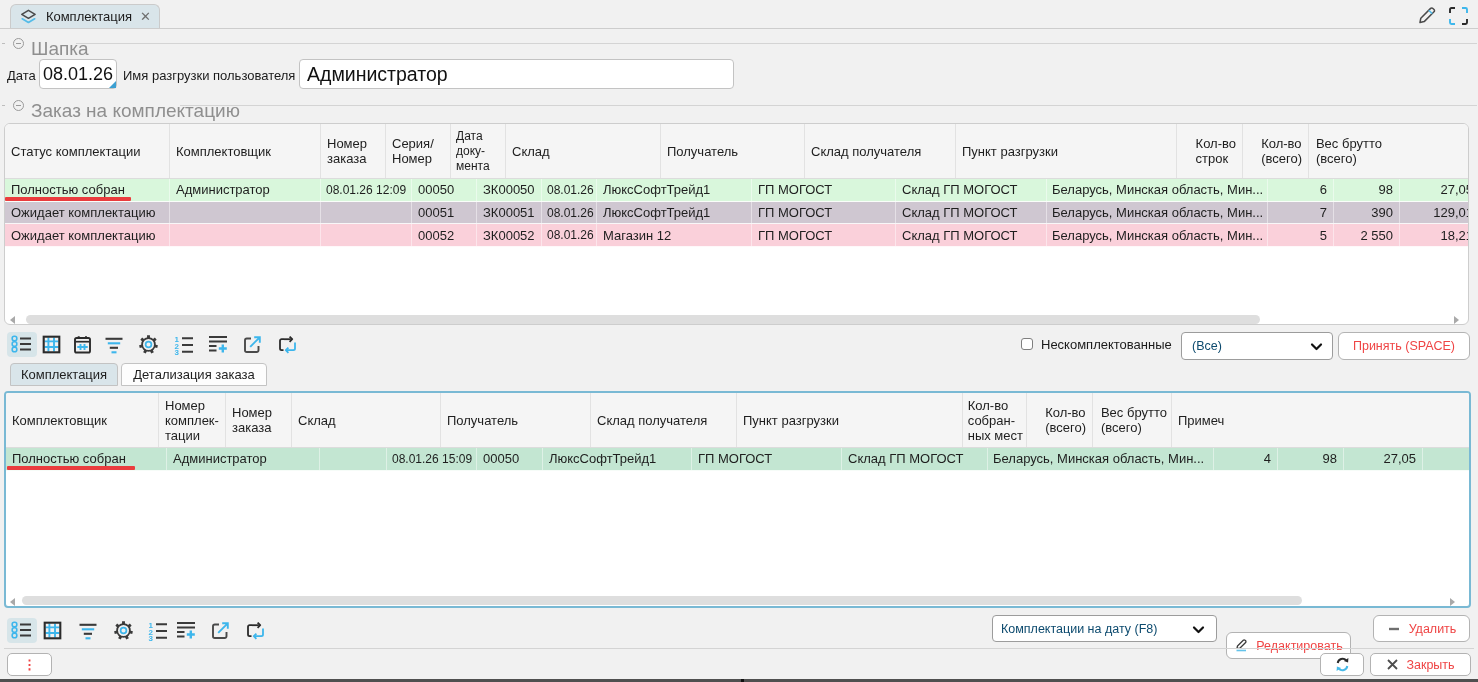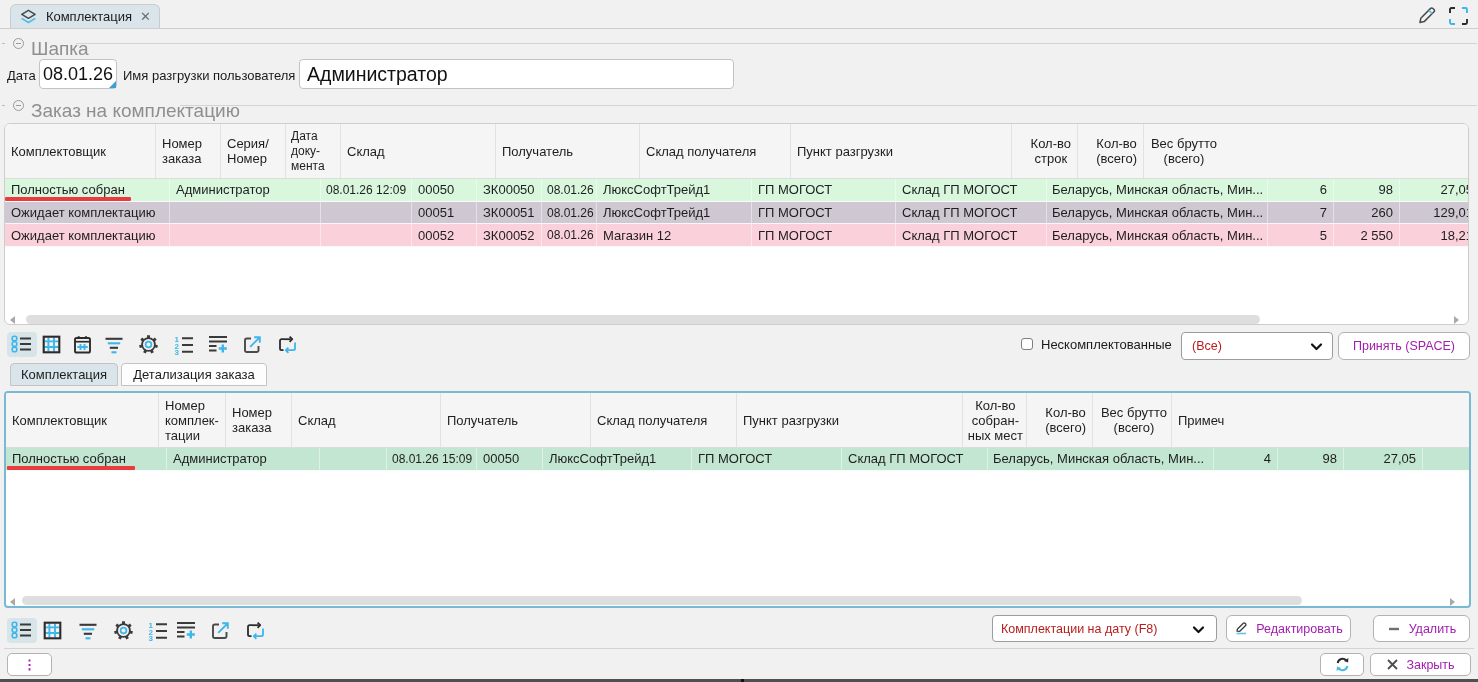--- a/index.html
+++ b/index.html
@@ -20,21 +20,21 @@
 .mcirc:after { content:""; position:absolute; left:2px; right:2px; top:4px; height:1px; background:#9a9a9a; }
 
 
 .lbl { font-size:13px; color:#1b1b1b; }
 .inp { background:#fff; border:1px solid #c3c3c3; border-radius:4px; font-size:18.5px; color:#111; display:flex; align-items:center; }
 
 
 #t1 { left:4px; top:123px; width:1465px; height:202px; background:#fff; border:1px solid #cdcdcd; border-radius:6px; overflow:hidden; }
 .thead { display:flex; background:#f5f5f5; height:55px; border-bottom:1px solid #dcdcdc; }
 .thead .hc { border-right:1px solid #e2e2e2; padding:0 6px; display:flex; align-items:center; font-size:13px; line-height:15px; flex:none; }
-.hc.r { justify-content:flex-end; text-align:center; }
+.hc.r { justify-content:flex-end; text-align:left; }
 .trow { display:flex; height:22.7px; border-bottom:1px solid rgba(255,255,255,0.85); }
 .trow .tc { border-right:1px solid rgba(255,255,255,0.45); padding:0 6px; display:flex; align-items:center; font-size:13px; white-space:nowrap; overflow:hidden; flex:none; position:relative; }
 .tc.r { justify-content:flex-end; }
 .green  { background:#d9f7dc; }
 .purple { background:#cfc7d1; }
 .pink   { background:#fad0da; }
 .tgreen { background:#c3e6d2; }
 .redline { position:absolute; left:0px; top:18px; height:3.5px; background:#ea3c3e; border-radius:1px; }
 
 .c1{width:165px}.c2{width:151px}.c3{width:91px}.c4{width:65px}.c5{width:65px}.c6{width:55px}.c7{width:155px}.c8{width:144px}.c9{width:151px}.c10{width:221px}.c11{width:66px}.c12{width:66px}.c13{width:74px;border-right:none !important;padding:0 1px 0 2px !important}
@@ -47,22 +47,22 @@
 
 
 .hsb { position:absolute; left:0; right:0; height:12px; }
 .hsb .thumb { position:absolute; top:1px; height:9px; background:#dedede; border-radius:4.5px; }
 .arr { position:absolute; width:0; height:0; border-style:solid; }
 
 
 .icbg { background:#d7e5e9; border-radius:4px; }
 
 
-.btn { background:#fff; border:1px solid #b3b3b3; border-radius:6px; display:flex; align-items:center; justify-content:center; font-size:12.5px; color:#a21caf; }
-.sel { position:absolute; background:#fff; border:1px solid #9c9c9c; border-radius:4px; display:flex; align-items:center; font-size:12.5px; color:#b91c1c; }
+.btn { background:#fff; border:1px solid #b3b3b3; border-radius:6px; display:flex; align-items:center; justify-content:center; font-size:12.5px; color:#ef4444; }
+.sel { position:absolute; background:#fff; border:1px solid #9c9c9c; border-radius:4px; display:flex; align-items:center; font-size:12.5px; color:#0c4a6e; }
 .chk { background:#fff; border:1px solid #7f7f7f; border-radius:3px; }
 
 
 .tab2 { position:absolute; top:363px; height:23px; display:flex; align-items:center; justify-content:center; font-size:13px; border:1px solid #c3c3c3; border-radius:4px 4px 0 0; }
 .tab2.on { background:#d9e5ea; }
 .tab2.off { background:#fdfdfd; }
 
 
 #t2 { left:4px; top:391px; width:1467px; height:217px; background:#fff; border:2px solid #79b9d4; border-radius:4px; overflow:hidden; }
 #t2 .thead { height:55px; }
@@ -108,20 +108,21 @@
 <div class="abs lbl" style="left:123px;top:68px">Имя разгрузки пользователя</div>
 <div class="abs inp" style="left:299px;top:59px;width:435px;height:30px;padding-left:7px;font-size:19.5px">Администратор</div>
 
 <div class="abs" style="left:2px;top:105px;width:3px;height:1px;background:#bdbdbd"></div>
 <div class="mcirc" style="left:13px;top:100px"></div>
 <div class="abs sech" style="left:31px;top:100px">Заказ на комплектацию</div>
 <div class="abs secline" style="left:180px;top:105px;width:1297px"></div>
 
 <div id="t1" class="abs">
   <div class="thead">
+    <div class="hc c1">Статус комплектации</div>
     <div class="hc c2">Комплектовщик</div>
     <div class="hc c4">Номер<br>заказа</div>
     <div class="hc c5">Серия/<br>Номер</div>
     <div class="hc c6">Дата<br>доку-<br>мента</div>
     <div class="hc c7">Склад</div>
     <div class="hc c8">Получатель</div>
     <div class="hc c9">Склад получателя</div>
     <div class="hc c10">Пункт разгрузки</div>
     <div class="hc c11 r">Кол-во<br>строк</div>
     <div class="hc c12 r">Кол-во<br>(всего)</div>
@@ -147,21 +148,21 @@
     <div class="tc c2"></div>
     <div class="tc c3"></div>
     <div class="tc c4">00051</div>
     <div class="tc c5">ЗК00051</div>
     <div class="tc c6">08.01.26</div>
     <div class="tc c7">ЛюксСофтТрейд1</div>
     <div class="tc c8">ГП МОГОСТ</div>
     <div class="tc c9">Склад ГП МОГОСТ</div>
     <div class="tc c10">Беларусь, Минская область, Мин...</div>
     <div class="tc c11 r">7</div>
-    <div class="tc c12 r">260</div>
+    <div class="tc c12 r">390</div>
     <div class="tc c13 r" style="padding-right:3px">129,01</div>
   </div>
   <div class="trow pink">
     <div class="tc c1">Ожидает комплектацию</div>
     <div class="tc c2"></div>
     <div class="tc c3"></div>
     <div class="tc c4">00052</div>
     <div class="tc c5">ЗК00052</div>
     <div class="tc c6">08.01.26</div>
     <div class="tc c7">Магазин 12</div>
@@ -225,21 +226,21 @@
     <div class="thumb" style="left:16px;width:1280px"></div>
     <div class="arr" style="right:14px;top:3px;border-width:4px 0 4px 5px;border-color:transparent transparent transparent #a9a9a9"></div>
   </div>
 </div>
 
 <div class="abs sel" style="left:992px;top:615px;width:225px;height:27px;padding-left:8px">Комплектации на дату (F8)
   <svg class="abs" style="right:11px;top:9px" width="13" height="10" viewBox="0 0 13 10">
       <path d="M2 2.5 L6.5 7 L11 2.5" fill="none" stroke="#111" stroke-width="2.2" stroke-linecap="round" stroke-linejoin="round"></path>
     </svg>
 </div>
-<div class="abs btn" style="left:1226px;top:615px;width:125px;height:27px">
+<div class="abs btn" style="left:1226px;top:632px;width:125px;height:27px">
   <svg width="15" height="15" viewBox="0 0 15 15" style="margin-right:7px">
     <path d="M3 10.2 L3.5 8 L9.3 2.2 A1.2 1.2 0 0 1 11 2.2 L11.6 2.8 A1.2 1.2 0 0 1 11.6 4.5 L5.8 10.3 L3 10.2 Z" fill="none" stroke="#3c3c3c" stroke-width="1.3" stroke-linejoin="round"></path>
     <path d="M2.5 12.5 L12 12.5" stroke="#64c3ea" stroke-width="1.6"></path>
   </svg>Редактировать</div>
 <div class="abs btn" style="left:1373px;top:615px;width:97px;height:27px">
   <svg width="14" height="14" viewBox="0 0 14 14" style="margin-right:8px">
       <path d="M2 7 L12 7" stroke="#6f6f6f" stroke-width="2.4"></path>
     </svg>Удалить</div>
 
 <div class="abs" style="left:4px;top:648px;width:1470px;height:1px;background:#d4d4d4"></div>

